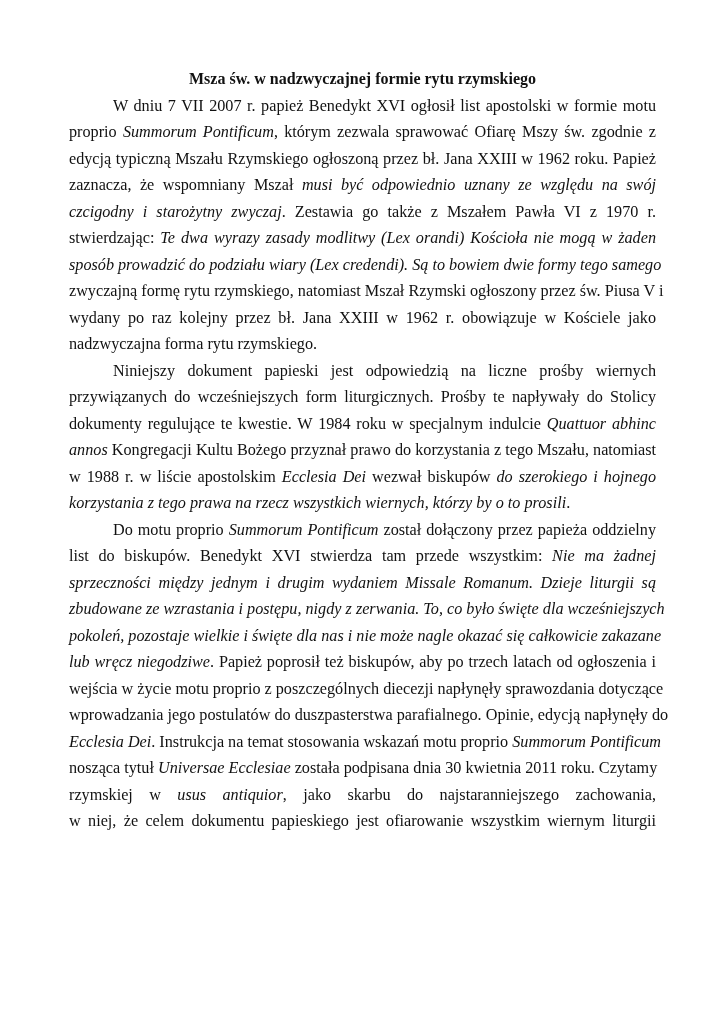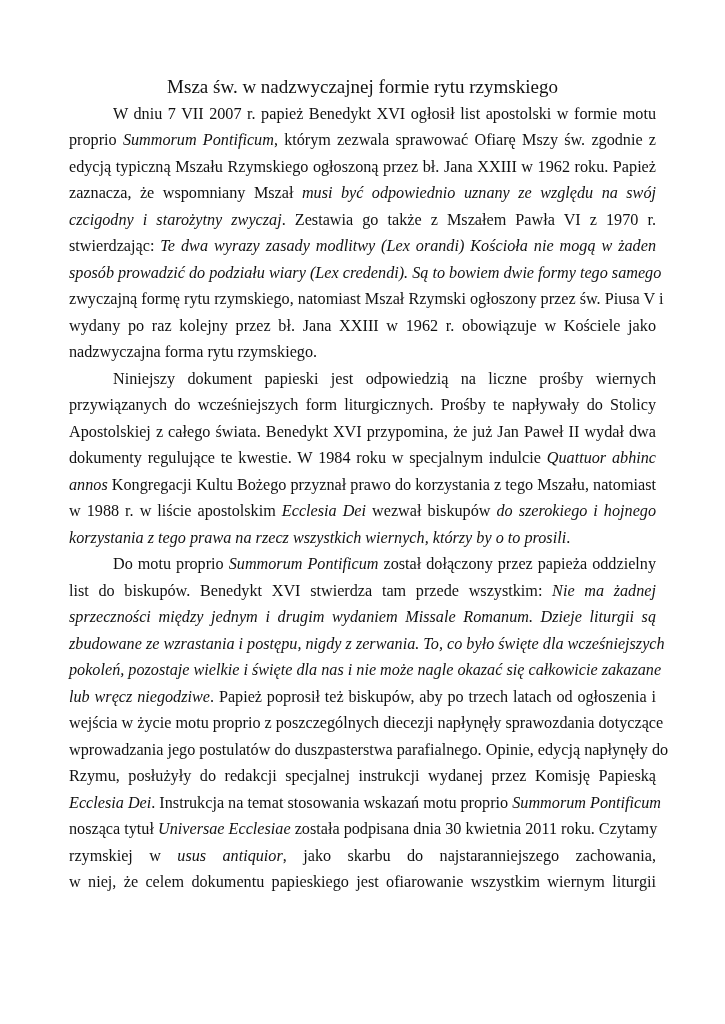--- a/index.html
+++ b/index.html
@@ -2,22 +2,22 @@
 <html><head>
   <meta charset="utf-8">
   <style>
     html, body { margin: 0; padding: 0; background: #ffffff; }
     body { width: 725px; height: 1024px; overflow: hidden; position: relative; }
     .page {
       position: absolute; left: 69px; top: 66px; width: 587px;
       font-family: "Liberation Serif", serif; font-size: 16.2px; color: #111;
     }
     .title {
-      text-align: center; font-weight: normal; font-size: 19px;
-      line-height: 26.5px; margin: 8px 0 0 0;
+      text-align: center; font-weight: bold; font-size: 16px;
+      line-height: 26.5px; margin: 0 0 0 0;
     }
     .line {
       display: block; height: 26.5px; line-height: 26.5px; white-space: nowrap;
       text-align: justify; text-align-last: justify;
     }
     .line.last { text-align-last: left; }
     .line.indent { padding-left: 44px; }
     .line span { }
     .it { font-style: italic; margin-top: 42px; }
   </style>
@@ -32,32 +32,30 @@
       <div class="line"><span>edycją typiczną Mszału Rzymskiego ogłoszoną przez bł. Jana XXIII w 1962 roku. Papież</span></div>
       <div class="line"><span>zaznacza, że wspomniany Mszał </span><span class="it">musi być odpowiednio uznany ze względu na swój</span></div>
       <div class="line"><span class="it">czcigodny i starożytny zwyczaj</span><span>. Zestawia go także z Mszałem Pawła VI z 1970 r.</span></div>
       <div class="line"><span>stwierdzając: </span><span class="it">Te dwa wyrazy zasady modlitwy (Lex orandi) Kościoła nie mogą w żaden</span></div>
       <div class="line"><span class="it">sposób prowadzić do podziału wiary (Lex credendi). Są to bowiem dwie formy tego samego</span></div>
       <div class="line"><span>zwyczajną formę rytu rzymskiego, natomiast Mszał Rzymski ogłoszony przez św. Piusa V i</span></div>
       <div class="line"><span>wydany po raz kolejny przez bł. Jana XXIII w 1962 r. obowiązuje w Kościele jako</span></div>
       <div class="line last"><span>nadzwyczajna forma rytu rzymskiego.</span></div>
       <div class="line indent"><span>Niniejszy dokument papieski jest odpowiedzią na liczne prośby wiernych</span></div>
       <div class="line"><span>przywiązanych do wcześniejszych form liturgicznych. Prośby te napływały do Stolicy</span></div>
-      <div class="line"><span>Apostolskiej z całego świata. Benedykt XVI przypomina, że już Jan Paweł II wydał dwa</span></div>
       <div class="line"><span>dokumenty regulujące te kwestie. W 1984 roku w specjalnym indulcie </span><span class="it">Quattuor abhinc</span></div>
       <div class="line"><span class="it">annos</span><span> Kongregacji Kultu Bożego  przyznał prawo do korzystania z tego Mszału, natomiast</span></div>
       <div class="line"><span>w 1988 r. w liście apostolskim </span><span class="it">Ecclesia Dei</span><span> wezwał biskupów </span><span class="it">do szerokiego i hojnego</span></div>
       <div class="line last"><span class="it">korzystania z tego prawa na rzecz wszystkich wiernych, którzy by o to prosili</span><span>.</span></div>
       <div class="line indent"><span>Do motu proprio </span><span class="it">Summorum Pontificum</span><span> został dołączony przez papieża oddzielny</span></div>
       <div class="line"><span>list do biskupów. Benedykt XVI stwierdza tam przede wszystkim: </span><span class="it">Nie ma żadnej</span></div>
       <div class="line"><span class="it">sprzeczności między jednym i drugim wydaniem Missale Romanum. Dzieje liturgii są</span></div>
       <div class="line"><span class="it">zbudowane ze wzrastania i postępu, nigdy z zerwania. To, co było święte dla wcześniejszych</span></div>
       <div class="line"><span class="it">pokoleń, pozostaje wielkie i święte dla nas i nie może nagle okazać się całkowicie zakazane</span></div>
       <div class="line"><span class="it">lub wręcz niegodziwe</span><span>. Papież poprosił też biskupów, aby po trzech latach od ogłoszenia i</span></div>
       <div class="line"><span>wejścia w życie motu proprio z poszczególnych diecezji napłynęły sprawozdania dotyczące</span></div>
       <div class="line"><span>wprowadzania jego postulatów do duszpasterstwa parafialnego. Opinie, edycją napłynęły do</span></div>
-      <div class="line"><span>Rzymu, posłużyły do redakcji specjalnej instrukcji wydanej przez Komisję Papieską</span></div>
       <div class="line"><span class="it">Ecclesia Dei</span><span>. Instrukcja na temat stosowania wskazań motu proprio </span><span class="it">Summorum Pontificum</span></div>
       <div class="line"><span>nosząca tytuł </span><span class="it">Universae Ecclesiae</span><span> została podpisana dnia 30 kwietnia 2011 roku. Czytamy</span></div>
       <div class="line"><span>rzymskiej w </span><span class="it">usus antiquior</span><span>, jako skarbu do najstaranniejszego zachowania,</span></div>
       <div class="line"><span>w niej, że celem dokumentu papieskiego jest ofiarowanie wszystkim wiernym liturgii</span></div>
     </div>
 </div>
 
 </body></html>

